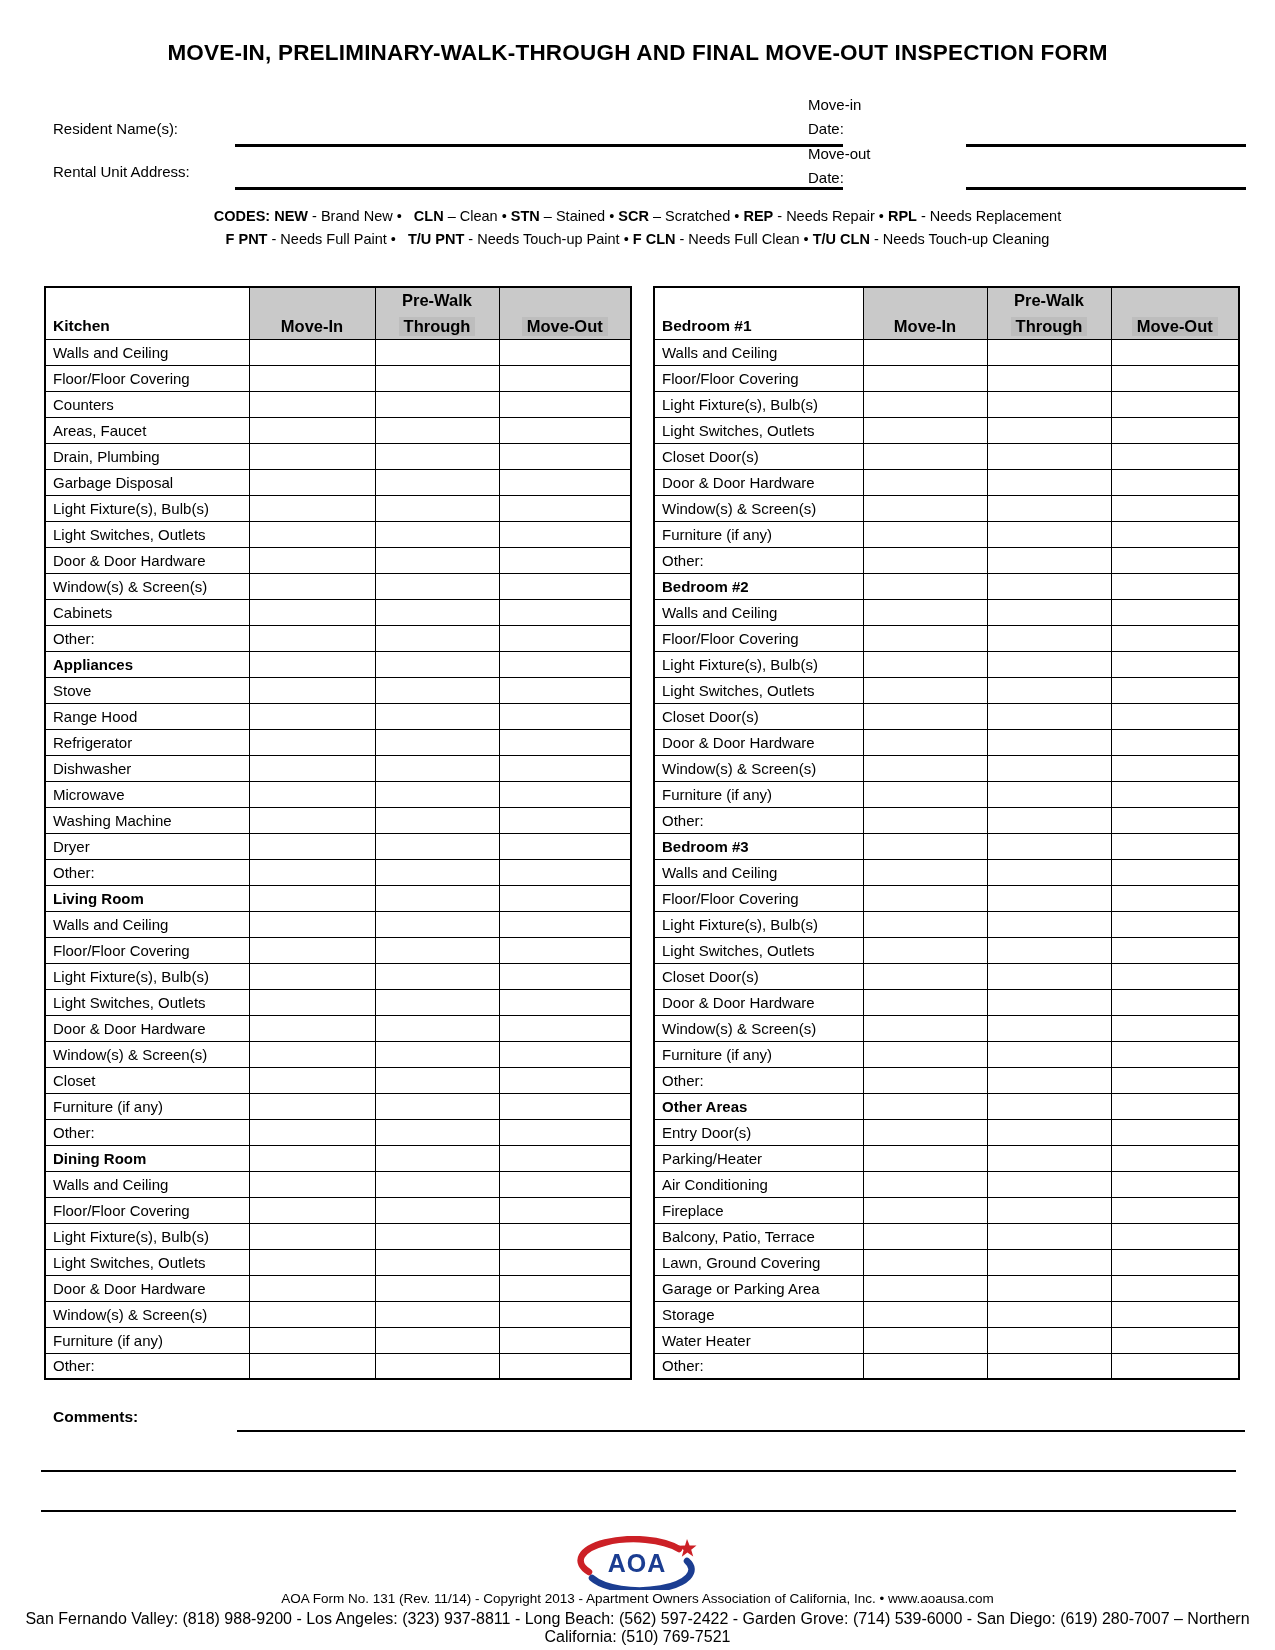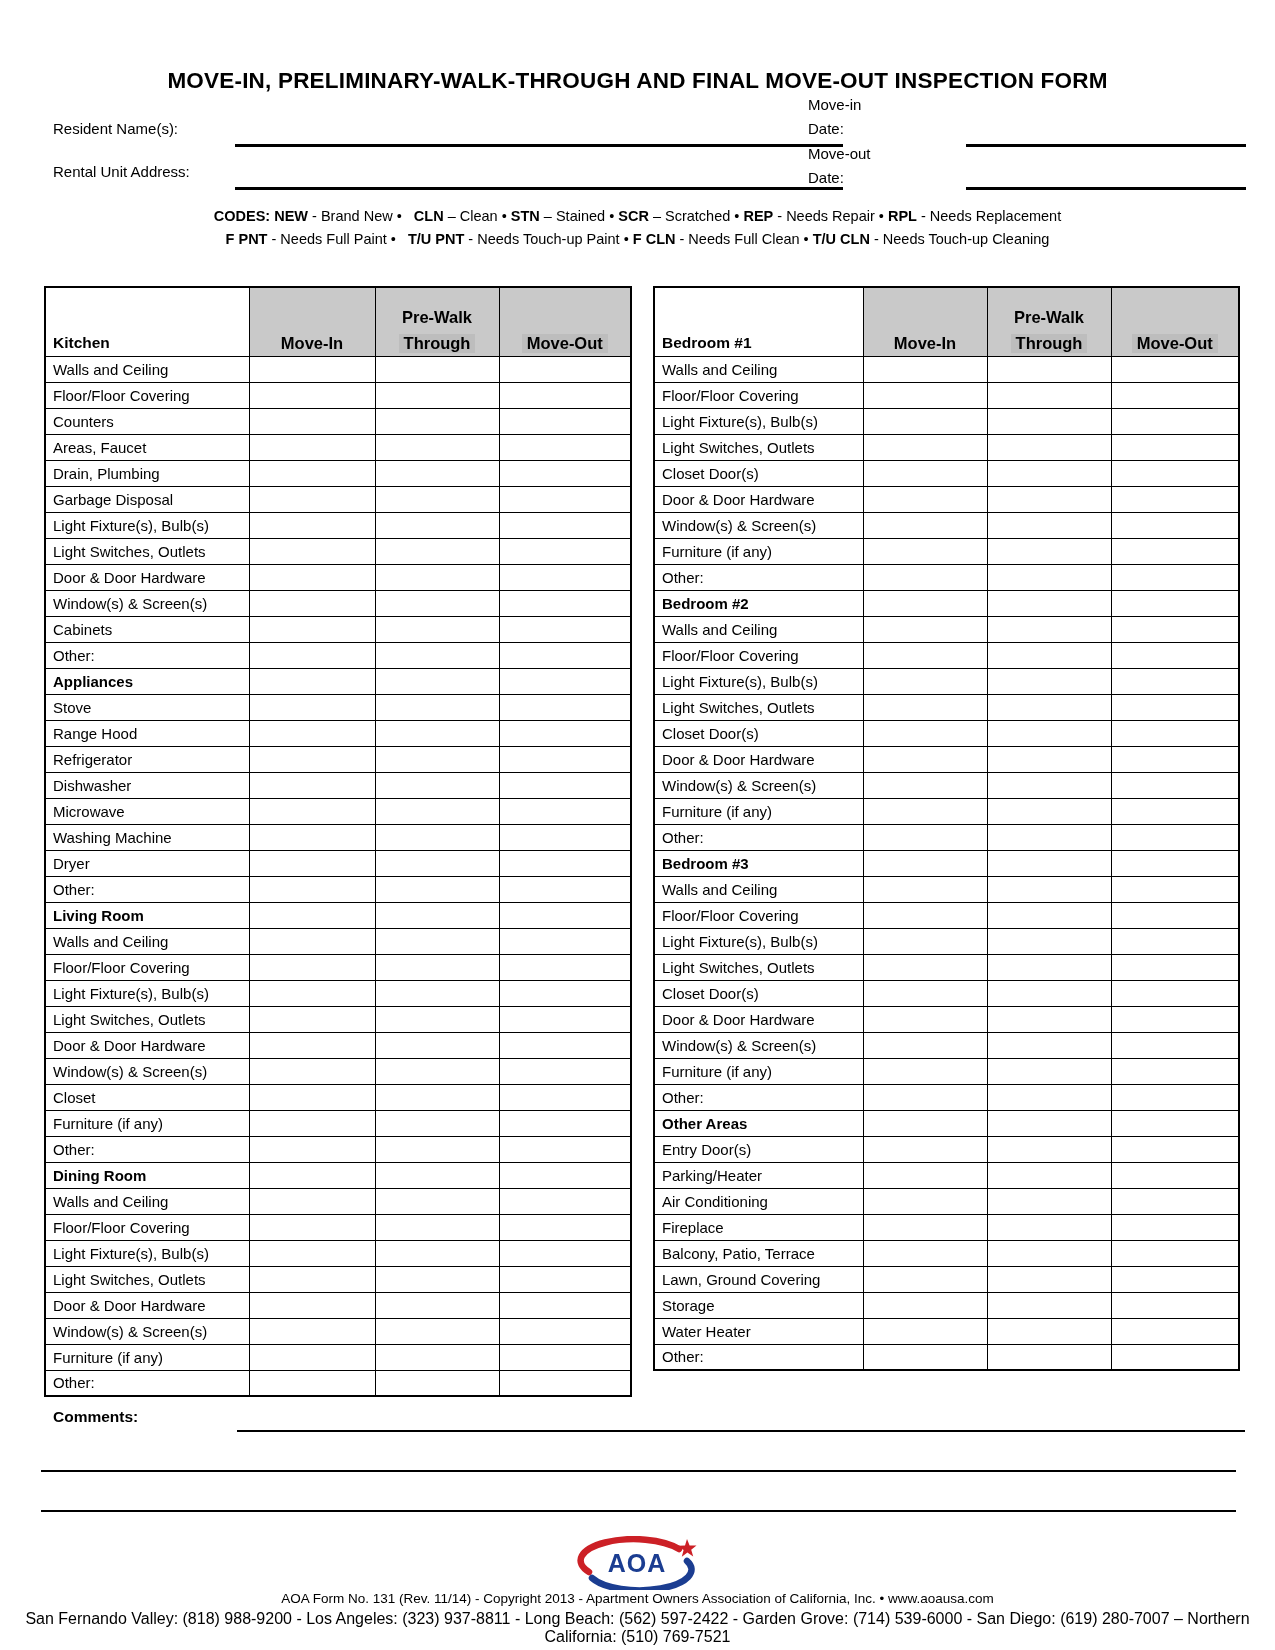--- a/index.html
+++ b/index.html
@@ -1,34 +1,34 @@
 <!DOCTYPE html>
 <html><head>
 <meta charset="utf-8">
 <style>
   * { margin:0; padding:0; box-sizing:border-box; }
   html,body { background:#ffffff; }
   body { width:1275px; height:1650px; font-family:"Liberation Sans","DejaVu Sans",sans-serif; color:#000; }
   .page { position:relative; width:1275px; height:1650px; background:#fff; overflow:hidden; }
 
   .title { position:absolute; top:40px; left:0; width:100%; text-align:center;
-           font-size:22.5px; font-weight:bold; letter-spacing:0.2px;margin-top:28px; }
+           font-size:22.5px; font-weight:bold; letter-spacing:0.2px; }
 
   .lbl { position:absolute; font-size:15px; white-space:nowrap; }
   .fill-line { position:absolute; border-bottom:3px solid #000; }
   .thin-line { position:absolute; border-bottom:2px solid #000; }
 
   .codes { position:absolute; top:205px; left:0; width:100%; text-align:center;
            font-size:14.5px; line-height:23px; }
   .codes b { font-weight:bold; }
 
   table.insp { position:absolute; border-collapse:collapse; table-layout:fixed;
                border:2px solid #000; background:#fff; }
   table.insp th, table.insp td { border:1.5px solid #000; overflow:hidden; }
-  table.insp thead th { height:69px; vertical-align:bottom; }
+  table.insp thead th { height:52px; vertical-align:bottom; }
   th.section-head { background:#fff; text-align:left; font-size:15.5px; font-weight:bold;
                     padding:0 8px 4px 7px;margin-left:44px; }
   th.gray { background:#c9c9c9; text-align:center; font-size:16.5px; font-weight:bold;
             padding-bottom:3px; }
   th.gray .patch { display:inline-block; background:#bdbdbd; padding:0 5px; }
   th.gray .topline { display:block; margin-bottom:7px; }
   table.insp td { height:26px; font-size:15px; padding:0 2px 0 7px; vertical-align:middle;
                   white-space:nowrap; }
   table.insp td.sec { font-weight:bold; }
   table.insp td.cell { padding:0; }
@@ -556,20 +556,26 @@
           <td class="cell"></td>
           <td class="cell"></td>
         </tr>
         <tr>
           <td class="">Lawn, Ground Covering</td>
           <td class="cell"></td>
           <td class="cell"></td>
           <td class="cell"></td>
         </tr>
         <tr>
+          <td class="">Garage or Parking Area</td>
+          <td class="cell"></td>
+          <td class="cell"></td>
+          <td class="cell"></td>
+        </tr>
+        <tr>
           <td class="">Storage</td>
           <td class="cell"></td>
           <td class="cell"></td>
           <td class="cell"></td>
         </tr>
         <tr>
           <td class="">Water Heater</td>
           <td class="cell"></td>
           <td class="cell"></td>
           <td class="cell"></td>

